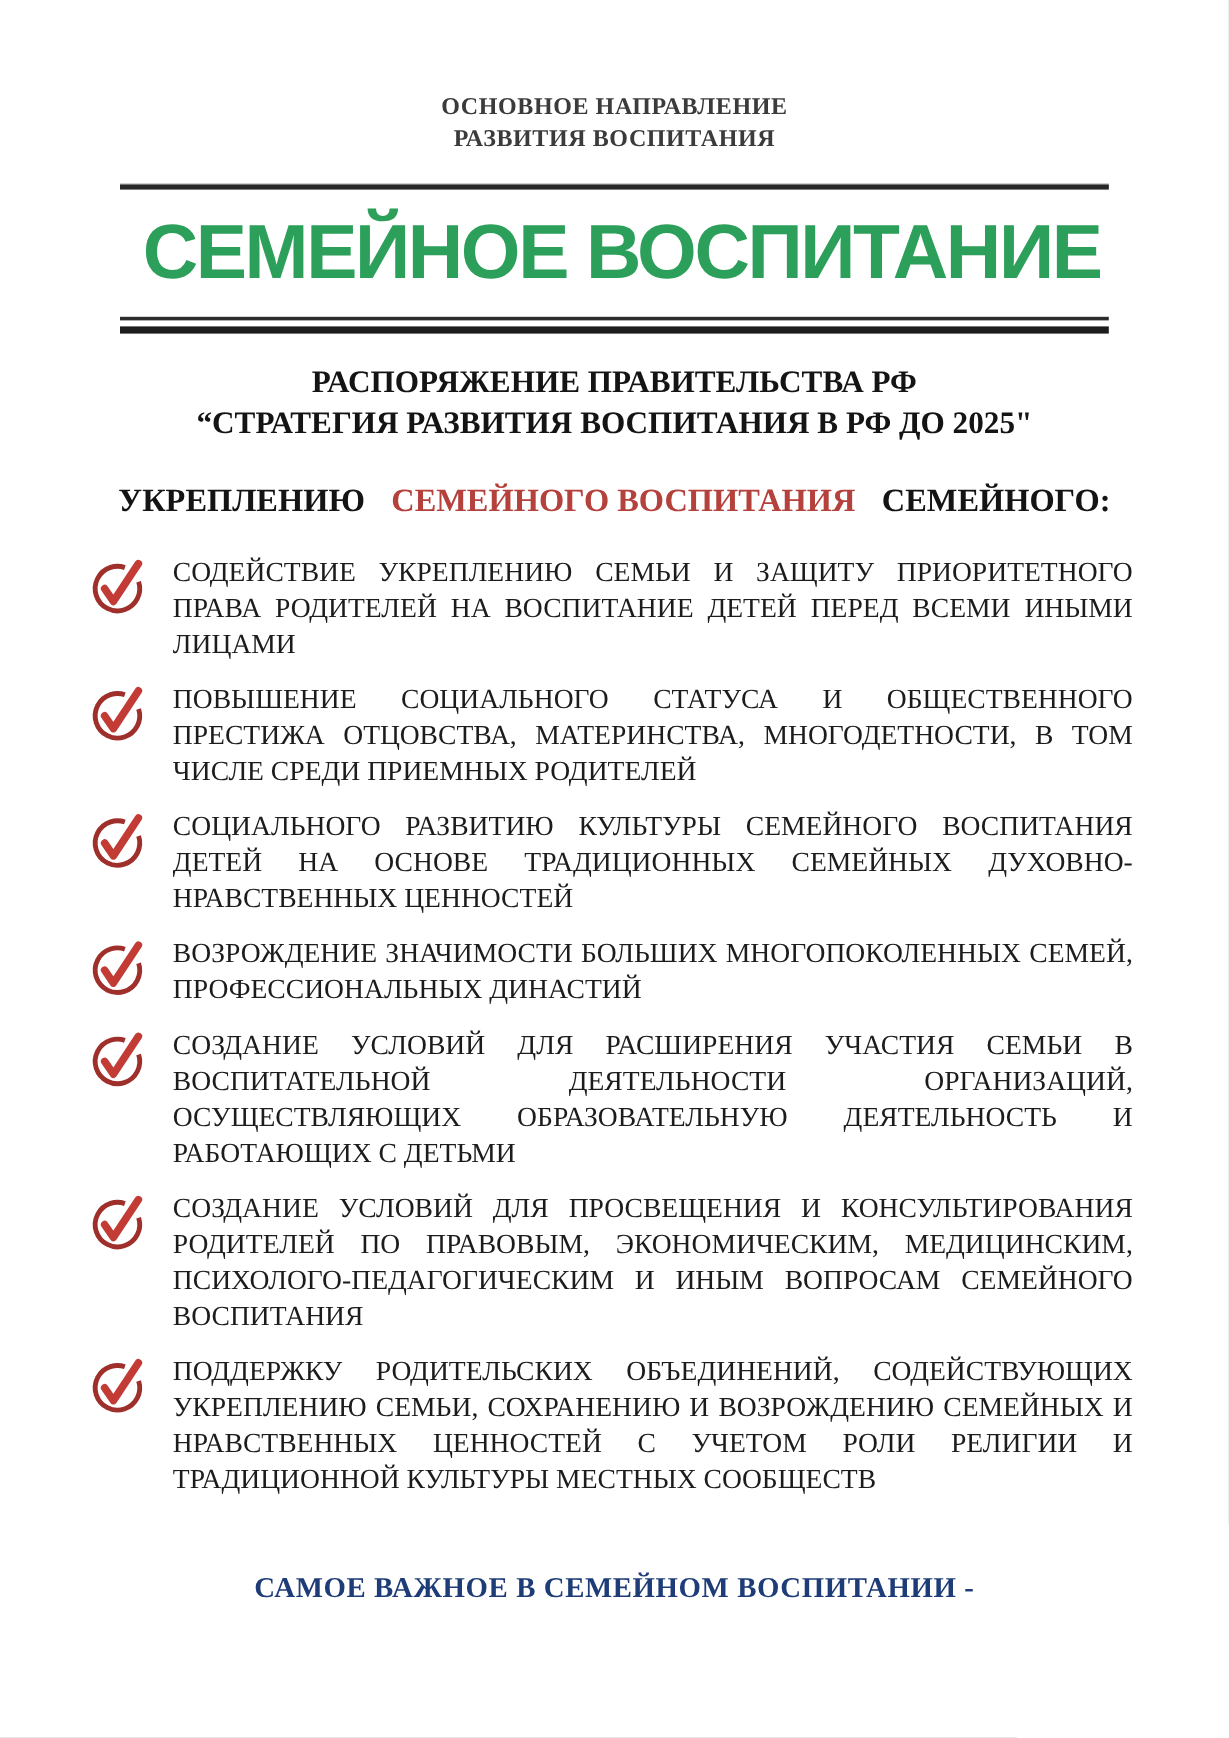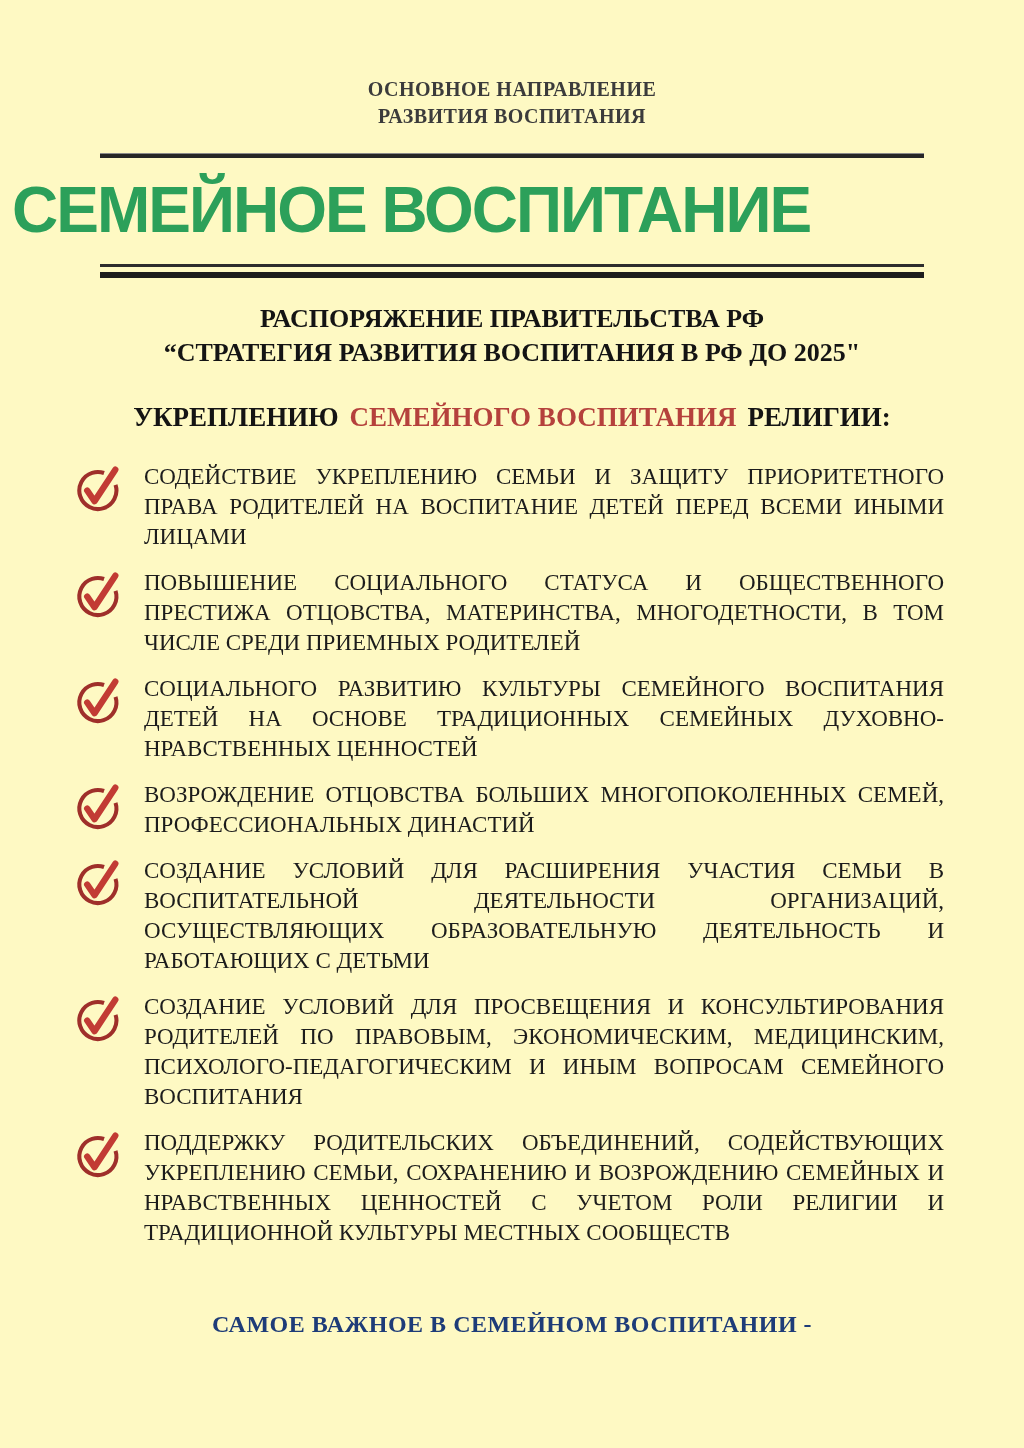--- a/index.html
+++ b/index.html
@@ -3,21 +3,21 @@
 <meta charset="utf-8">
 <style>
   html, body { margin: 0; padding: 0; }
   body { background: #c9c9c9; font-family: "Liberation Serif", serif; }
 
   .poster {
     position: relative;
     width: 1024px;
     height: 1448px;
     margin: 0 auto;
-    background: #fef9c3;
+    background: #ffffff;
     overflow: hidden;
     box-sizing: border-box;
     padding-top: 76px;
     color: #1c1c1c;
   }
 
   
   .kicker {
     text-align: center;
     font-weight: 700;
@@ -34,20 +34,21 @@
     margin: 24px 100px 0 100px;
     box-shadow: 0 -1px 0 #8a8a8a;
   }
   .rule-double { margin: 16px 100px 0 100px; }
   .rule-double .thin  { height: 3px; background: #2d2d2d; }
   .rule-double .thick { height: 6px; background: #1d1d1d; margin-top: 5px; }
 
   
   .title {
     margin: 14px 0 0 0;
+    text-align: center;
     font-family: "Liberation Sans", sans-serif;
     font-weight: 700;
     font-size: 64px;
     line-height: 76px;
     letter-spacing: -2px;
     color: #2ca05a;
     white-space: nowrap;
     padding-left: 12px;
   }
 
@@ -65,21 +66,21 @@
   
   .support {
     margin: 30px 60px 0 60px;
     text-align: center;
     font-weight: 700;
     font-size: 27px;
     line-height: 34px;
     color: #141414;
     white-space: nowrap;
   }
-  .support .hl { color: #b5413c; margin: 0 11px; }
+  .support .hl { color: #b5413c; margin: 0 22px; }
 
   
   .items {
     list-style: none;
     margin: 28px 80px 0 72px;
     padding: 0;
   }
   .items li {
     display: flex;
     align-items: flex-start;
@@ -142,21 +143,21 @@
     <div class="thin"></div>
     <div class="thick"></div>
   </div>
 
   <div class="decree">
     <p>РАСПОРЯЖЕНИЕ ПРАВИТЕЛЬСТВА РФ</p>
     <p>“СТРАТЕГИЯ РАЗВИТИЯ ВОСПИТАНИЯ В РФ ДО 2025"</p>
   </div>
 
   <h2 class="support">
-    <span>УКРЕПЛЕНИЮ</span><span class="hl">СЕМЕЙНОГО ВОСПИТАНИЯ</span><span>РЕЛИГИИ:</span>
+    <span>УКРЕПЛЕНИЮ</span><span class="hl">СЕМЕЙНОГО ВОСПИТАНИЯ</span><span>СЕМЕЙНОГО:</span>
   </h2>
 
   <ul class="items">
     <li>
       <span class="check-box">
           <svg>
             <use href="#chk" xlink:href="#chk"></use>
           </svg>
         </span>
       <p class="item-text">СОДЕЙСТВИЕ УКРЕПЛЕНИЮ СЕМЬИ И ЗАЩИТУ ПРИОРИТЕТНОГО ПРАВА РОДИТЕЛЕЙ НА ВОСПИТАНИЕ ДЕТЕЙ ПЕРЕД ВСЕМИ ИНЫМИ ЛИЦАМИ</p>
@@ -176,21 +177,21 @@
           </svg>
         </span>
       <p class="item-text">СОЦИАЛЬНОГО РАЗВИТИЮ КУЛЬТУРЫ СЕМЕЙНОГО ВОСПИТАНИЯ ДЕТЕЙ НА ОСНОВЕ ТРАДИЦИОННЫХ СЕМЕЙНЫХ ДУХОВНО-НРАВСТВЕННЫХ ЦЕННОСТЕЙ</p>
     </li>
     <li>
       <span class="check-box">
           <svg>
             <use href="#chk" xlink:href="#chk"></use>
           </svg>
         </span>
-      <p class="item-text">ВОЗРОЖДЕНИЕ ОТЦОВСТВА БОЛЬШИХ МНОГОПОКОЛЕННЫХ СЕМЕЙ, ПРОФЕССИОНАЛЬНЫХ ДИНАСТИЙ</p>
+      <p class="item-text">ВОЗРОЖДЕНИЕ ЗНАЧИМОСТИ БОЛЬШИХ МНОГОПОКОЛЕННЫХ СЕМЕЙ, ПРОФЕССИОНАЛЬНЫХ ДИНАСТИЙ</p>
     </li>
     <li>
       <span class="check-box">
           <svg>
             <use href="#chk" xlink:href="#chk"></use>
           </svg>
         </span>
       <p class="item-text">СОЗДАНИЕ УСЛОВИЙ ДЛЯ РАСШИРЕНИЯ УЧАСТИЯ СЕМЬИ В ВОСПИТАТЕЛЬНОЙ ДЕЯТЕЛЬНОСТИ ОРГАНИЗАЦИЙ, ОСУЩЕСТВЛЯЮЩИХ ОБРАЗОВАТЕЛЬНУЮ ДЕЯТЕЛЬНОСТЬ И РАБОТАЮЩИХ С ДЕТЬМИ</p>
     </li>
     <li>

